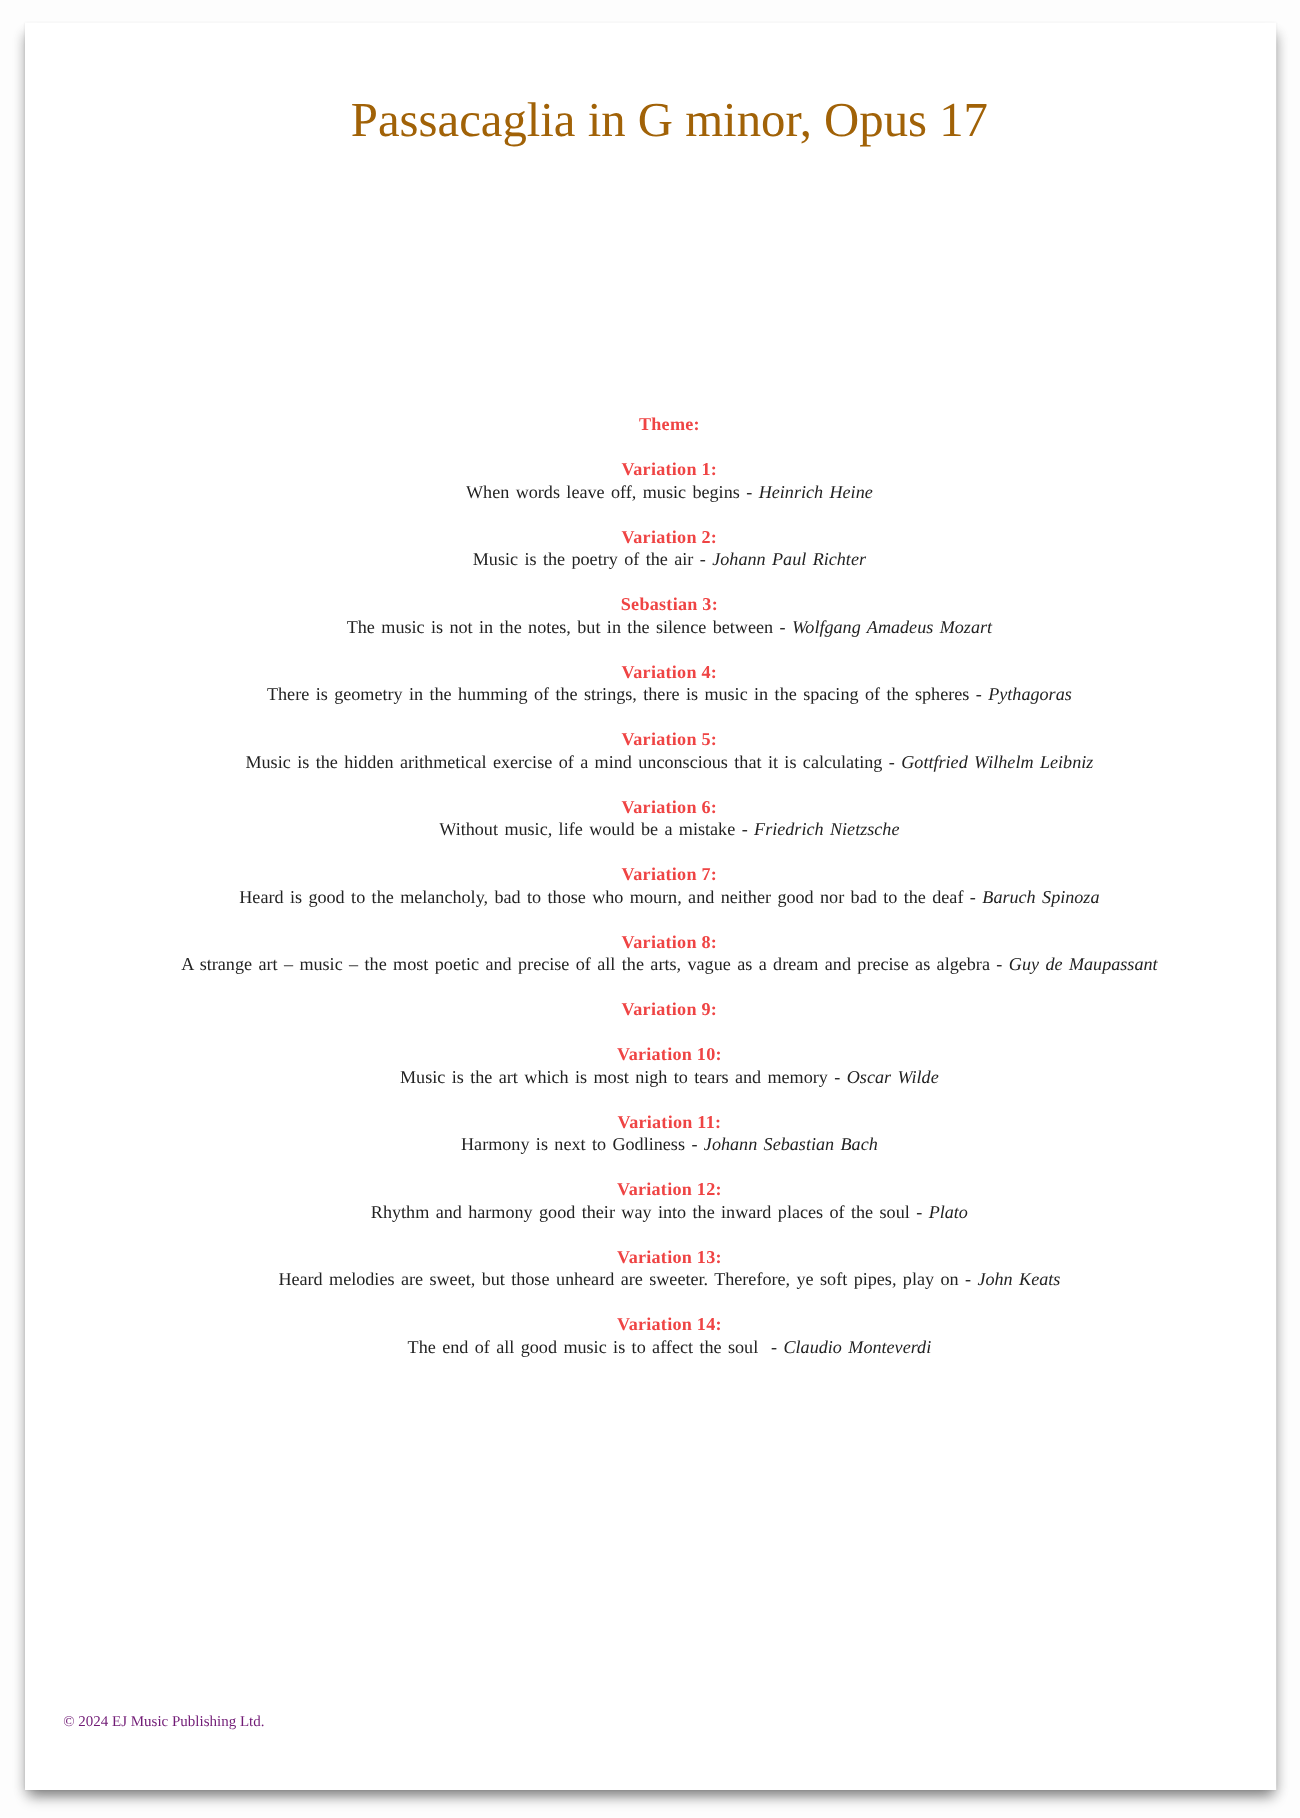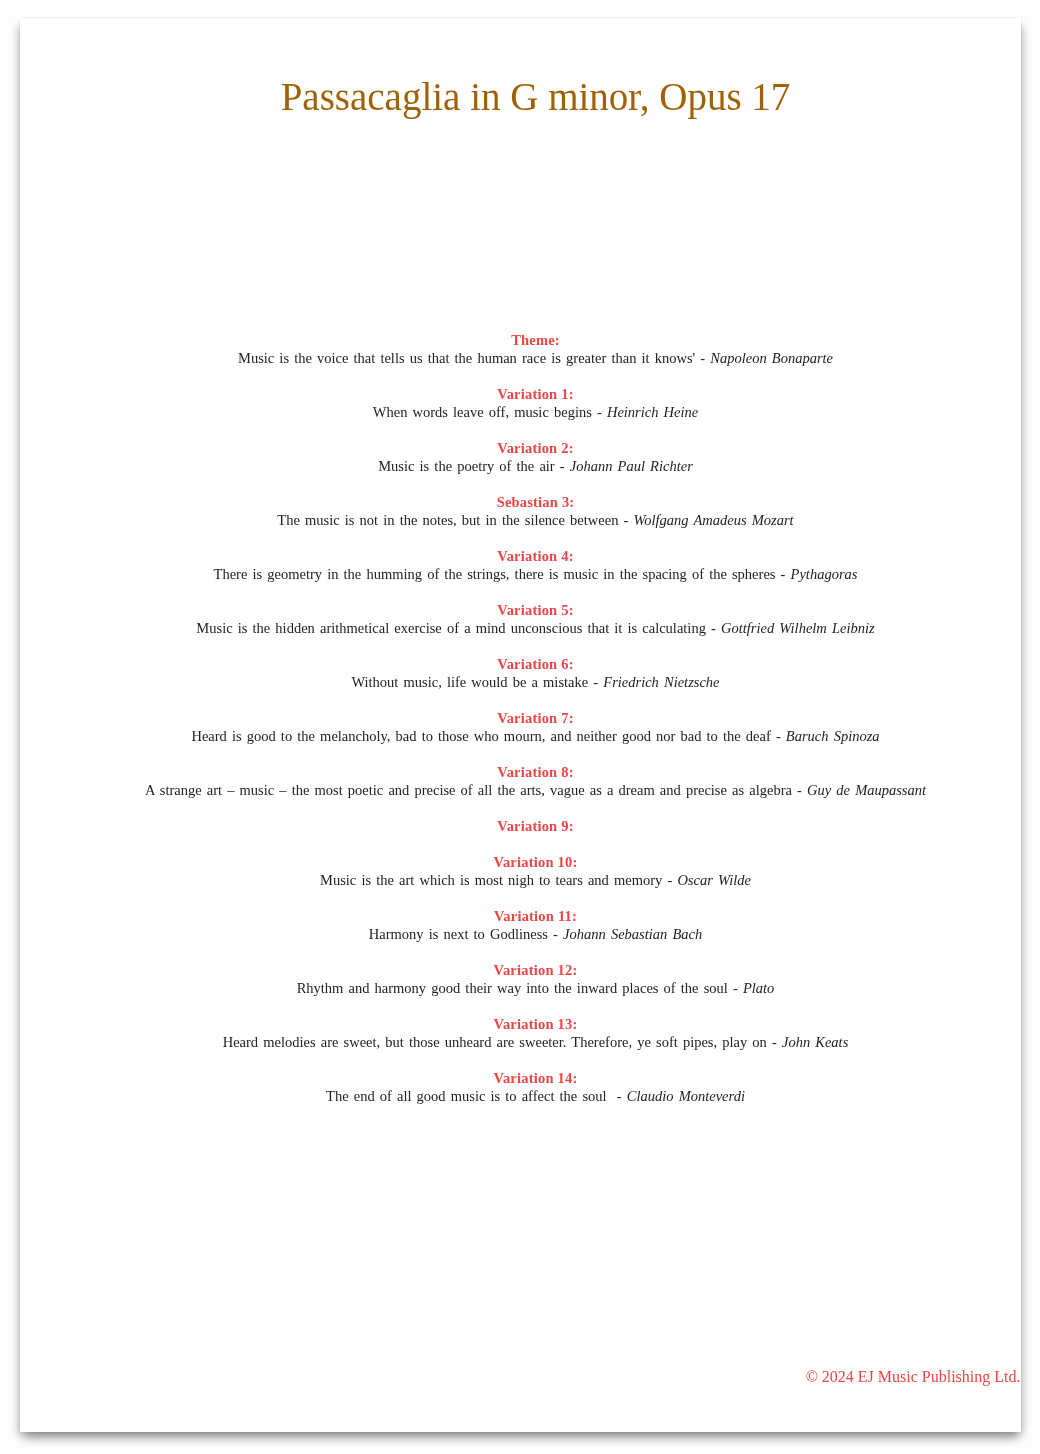--- a/index.html
+++ b/index.html
@@ -53,39 +53,38 @@
     white-space: nowrap;
   }
   .quote-author {
     font-style: italic;
   }
   .doc-footer {
     position: absolute;
     left: 31px;
     right: 0;
     bottom: 45px;
-    text-align: right;
-    font-size: 16px;
+    text-align: left;
+    font-size: 12px;
     line-height: 20px;
-    color: #ef4444;
+    color: #701a75;
   }
 </style>
 </head>
 <body>
 
 <div class="sheet">
   <div class="content">
 
     <h1 class="doc-title">Passacaglia in G minor, Opus 17</h1>
 
     <div class="sections">
 
       <div class="section">
         <div class="section-heading">Theme:</div>
-        <div class="section-quote"><span>Music is the voice that tells us that the human race is greater than it knows'</span><span> - </span><span class="quote-author">Napoleon Bonaparte</span></div>
       </div>
 
       <div class="section">
         <div class="section-heading">Variation 1:</div>
         <div class="section-quote"><span>When words leave off, music begins</span><span> - </span><span class="quote-author">Heinrich Heine</span></div>
       </div>
 
       <div class="section">
         <div class="section-heading">Variation 2:</div>
         <div class="section-quote"><span>Music is the poetry of the air</span><span> - </span><span class="quote-author">Johann Paul Richter</span></div>

